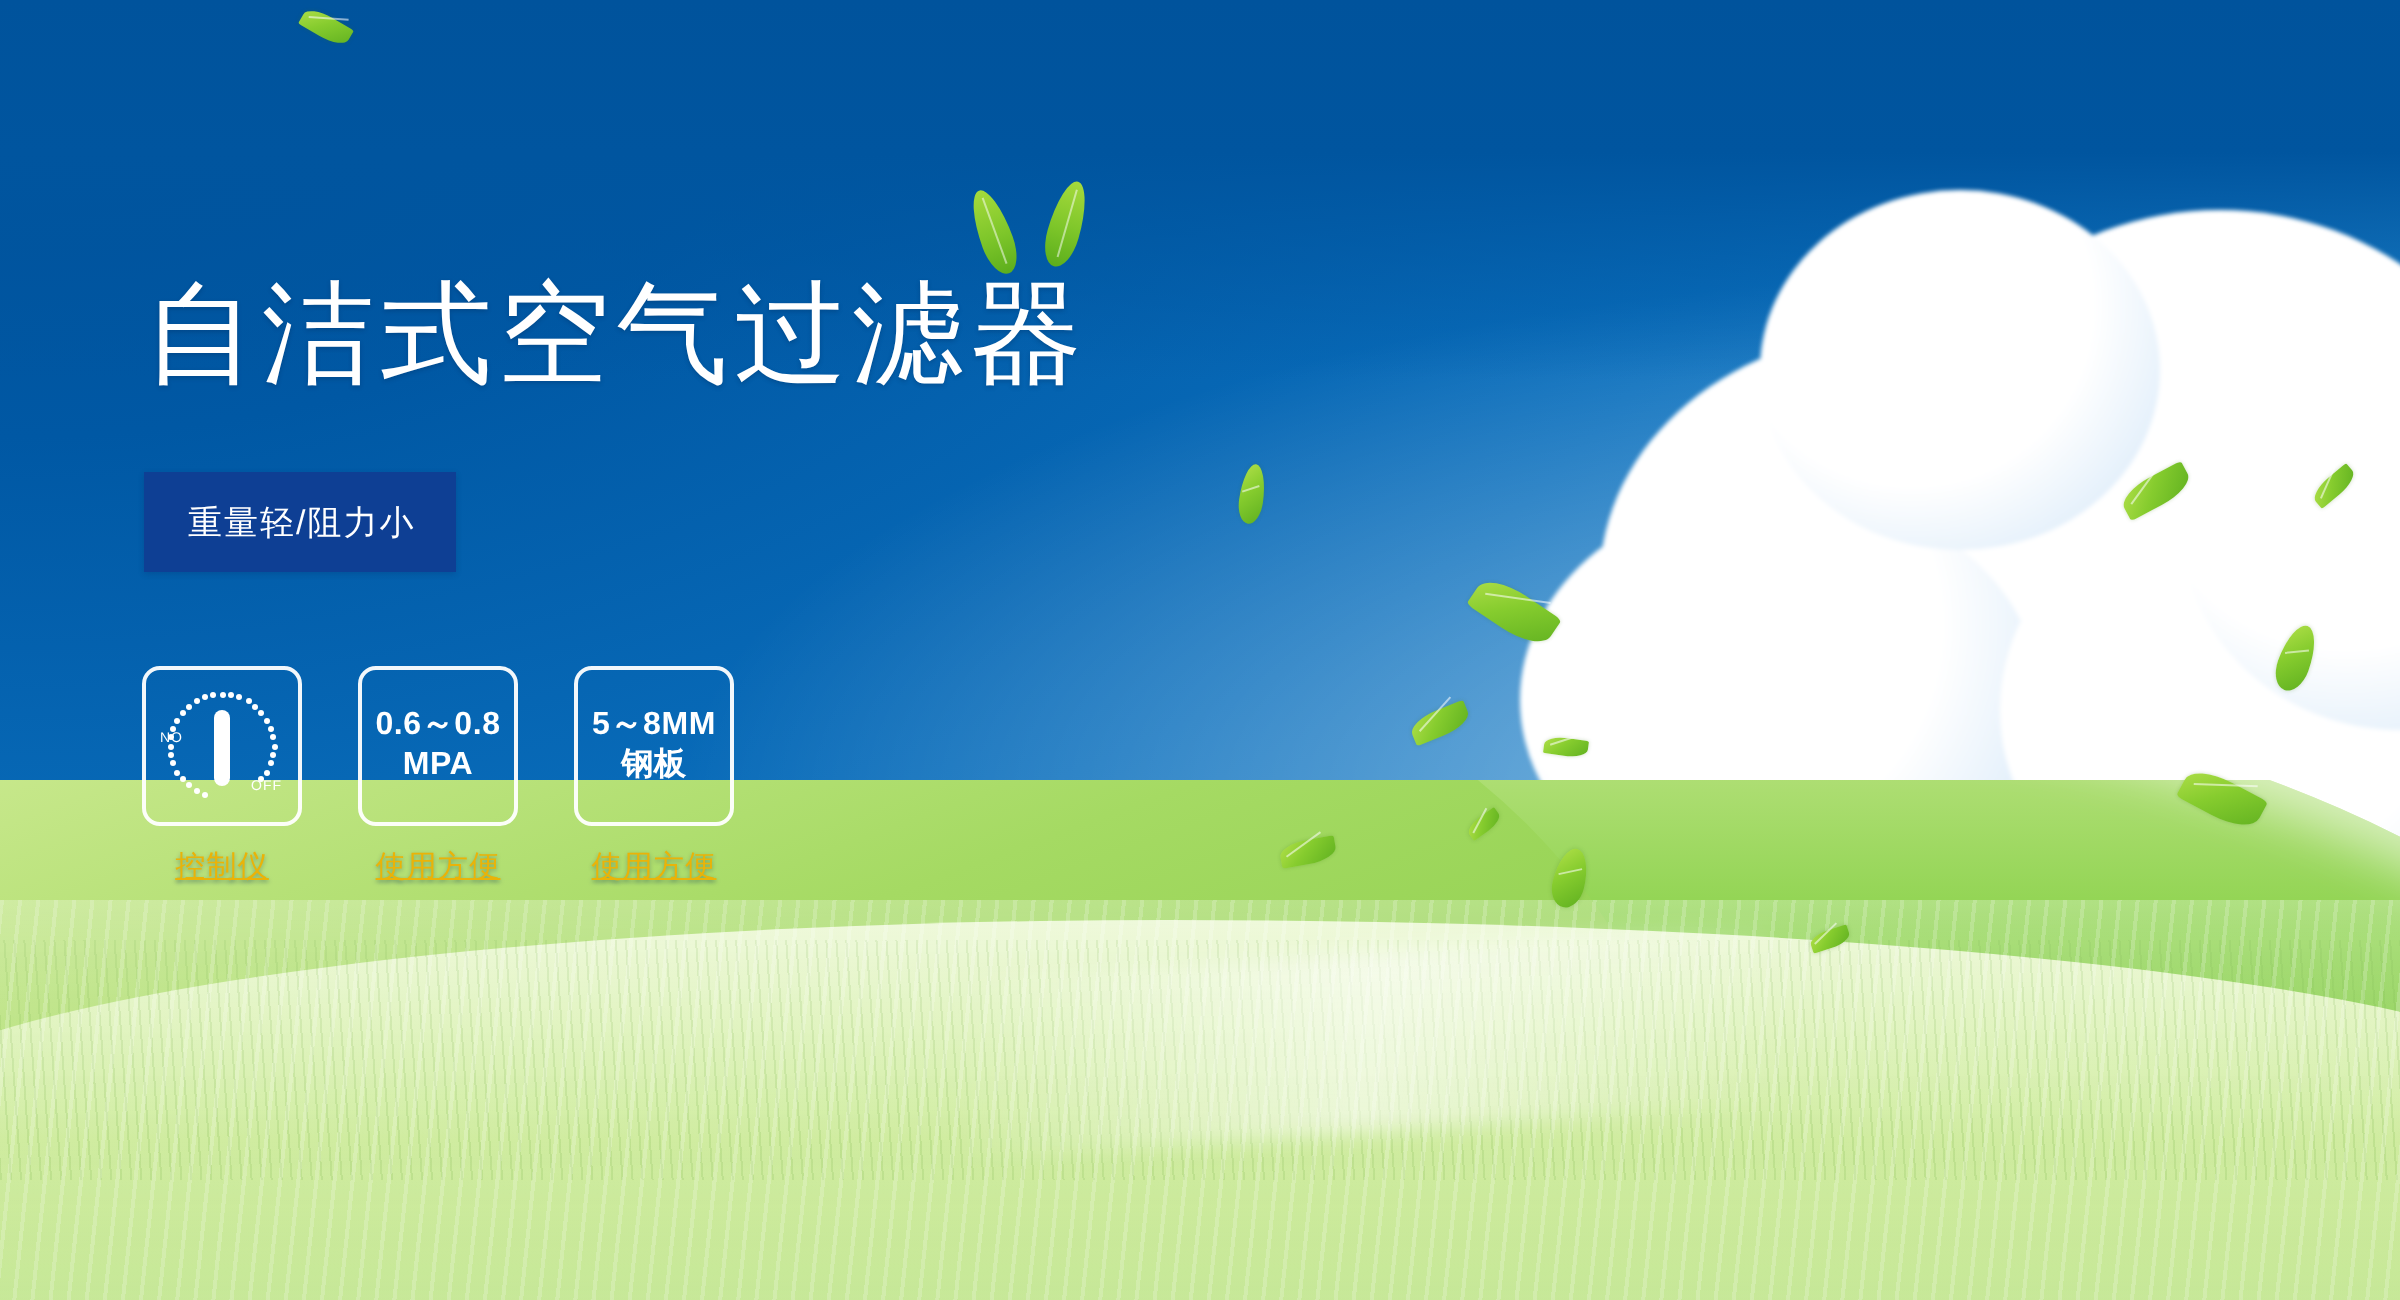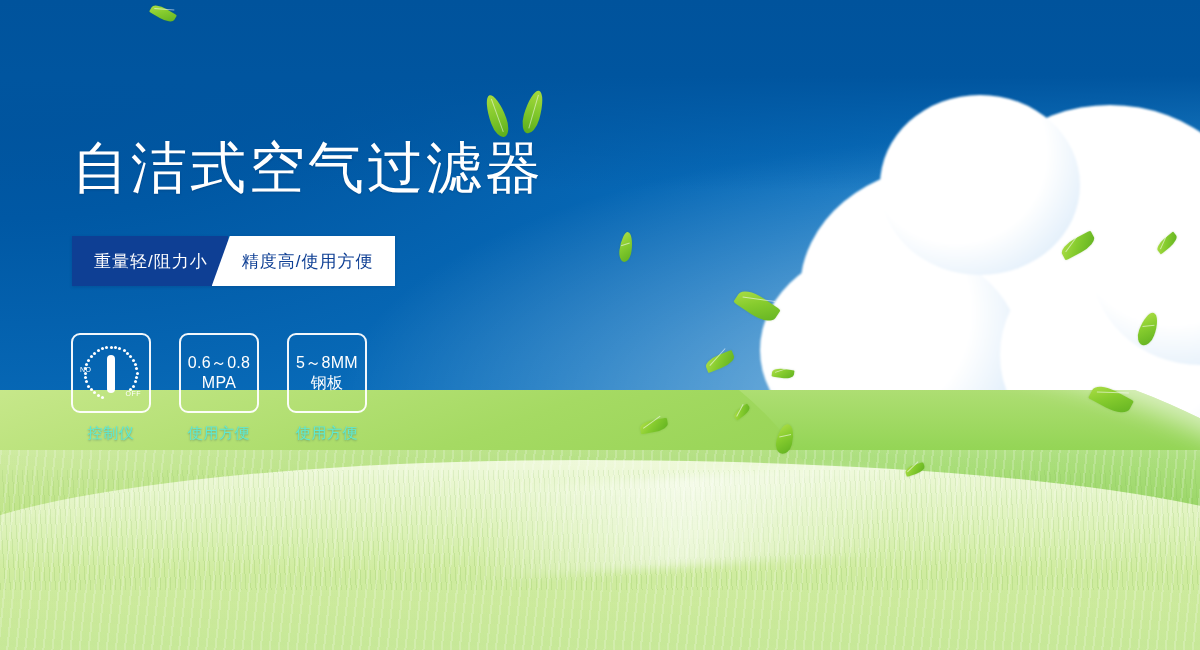--- a/index.html
+++ b/index.html
@@ -107,23 +107,23 @@
   .subbar .seg{display:flex;align-items:center;font-size:17px;letter-spacing:1px;white-space:nowrap;}
   .seg-blue{background:#0e3f94;color:#ffffff;padding:0 20px 0 22px;}
   .seg-white{background:#ffffff;color:#0e3f94;padding:0 22px 0 30px;
              clip-path:polygon(18px 0,100% 0,100% 100%,0 100%);margin-left:-16px;}
 
   
   .features{position:absolute;left:72px;top:333px;display:flex;gap:30px;}
   .feature{width:78px;display:flex;flex-direction:column;align-items:center;}
   .fbox{width:76px;height:76px;border:2px solid rgba(255,255,255,.95);border-radius:9px;
         position:relative;display:flex;align-items:center;justify-content:center;overflow:hidden;}
-  .fbox .txt{color:#fff;text-align:center;line-height:1.22;font-size:16px;letter-spacing:.3px;}
-  .flabel{margin-top:11px;color:#5eead4;font-size:15px;letter-spacing:.6px;white-space:nowrap;
-          text-shadow:0 1px 2px rgba(0,40,90,.35);}
+  .fbox .txt{color:#fff;text-align:center;line-height:1.22;font-size:16px;letter-spacing:.3px;font-weight:bold;}
+  .flabel{margin-top:11px;color:#eab308;font-size:15px;letter-spacing:.6px;white-space:nowrap;
+          text-shadow:0 1px 2px rgba(0,40,90,.35);text-decoration:underline;}
 
   
   .gauge{position:relative;width:62px;height:62px;}
   .gauge .dot{position:absolute;width:3px;height:3px;border-radius:50%;background:#fff;}
   .gauge .needle{position:absolute;left:50%;top:13px;margin-left:-4px;width:8px;height:38px;
         border-radius:4px;background:#fff;}
   .gauge .no{position:absolute;left:0px;top:24px;font-size:7px;color:#fff;letter-spacing:.5px;}
   .gauge .off{position:absolute;right:1px;bottom:7px;font-size:7px;color:#fff;letter-spacing:.5px;}
 
   
@@ -211,21 +211,20 @@
     <div class="title-block">
       <div class="title-leaves">
         <span class="tleaf l"></span>
           <span class="tleaf r"></span>
       </div>
       <h1 class="headline">自洁式空气过滤器</h1>
     </div>
 
     <div class="subbar">
       <div class="seg seg-blue">重量轻/阻力小</div>
-      <div class="seg seg-white">精度高/使用方便</div>
     </div>
 
     <div class="features">
 
       <div class="feature">
         <div class="fbox">
           <div class="gauge">
             <span class="needle"></span>
             <span class="no">NO</span>
             <span class="off">OFF</span>

